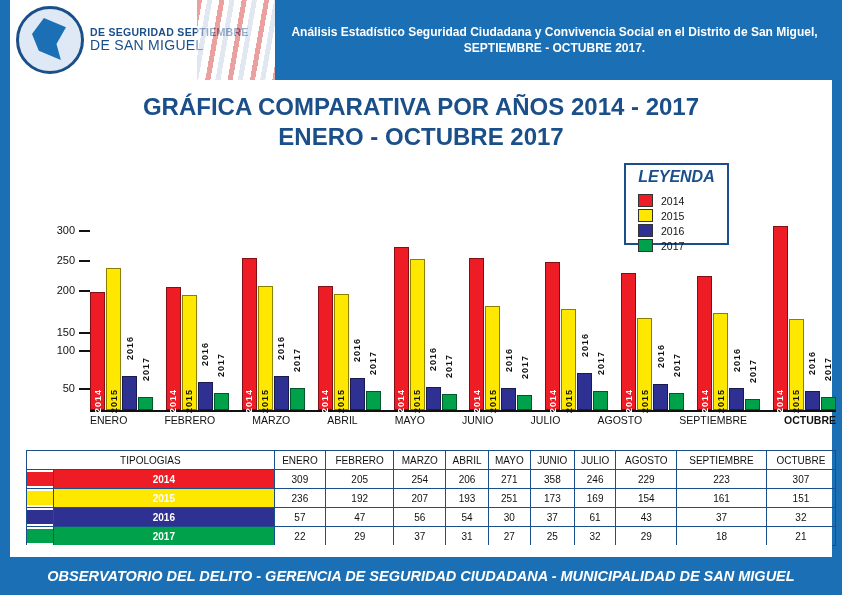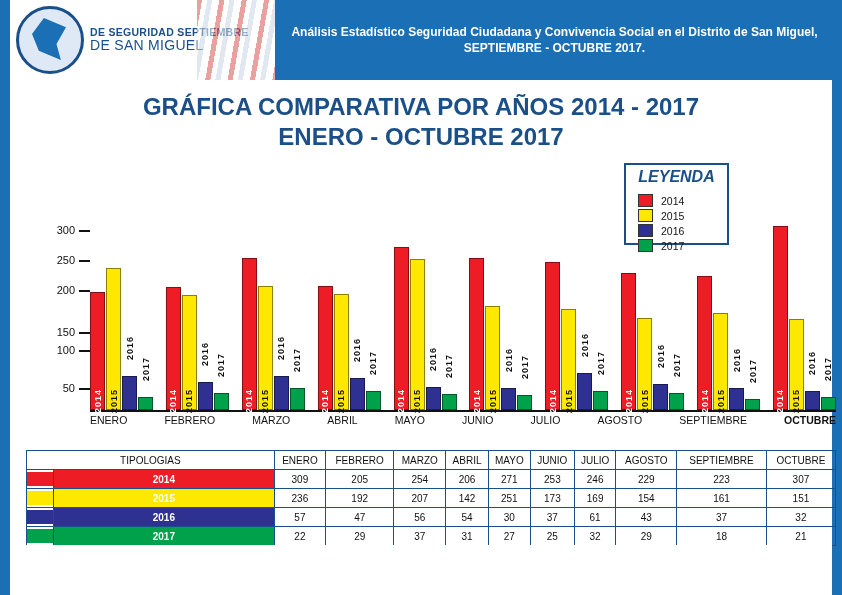--- a/index.html
+++ b/index.html
@@ -386,35 +386,35 @@
           <tr>
             <td class="sw-cell">
               <span class="sw" style="background: rgb(238, 28, 37);"></span>
             </td>
             <td class="tipo" style="background: rgb(238, 28, 37); color: rgb(255, 255, 255);">2014</td>
             <td>309</td>
             <td>205</td>
             <td>254</td>
             <td>206</td>
             <td>271</td>
-            <td>253</td>
+            <td>358</td>
             <td>246</td>
             <td>229</td>
             <td>223</td>
             <td>307</td>
           </tr>
           <tr>
             <td class="sw-cell">
               <span class="sw" style="background: rgb(255, 232, 0);"></span>
             </td>
             <td class="tipo" style="background: rgb(255, 232, 0); color: rgb(255, 255, 255);">2015</td>
             <td>236</td>
             <td>192</td>
             <td>207</td>
-            <td>142</td>
+            <td>193</td>
             <td>251</td>
             <td>173</td>
             <td>169</td>
             <td>154</td>
             <td>161</td>
             <td>151</td>
           </tr>
           <tr>
             <td class="sw-cell">
               <span class="sw" style="background: rgb(46, 49, 145);"></span>
@@ -445,13 +445,14 @@
             <td>32</td>
             <td>29</td>
             <td>18</td>
             <td>21</td>
           </tr>
         </tbody>
     </table>
   </div>
 
   <div class="footer-gap"></div>
+  <div class="footer">OBSERVATORIO DEL DELITO  - GERENCIA DE SEGURIDAD CIUDADANA - MUNICIPALIDAD DE SAN MIGUEL</div>
 </div>
 
 </body></html>

